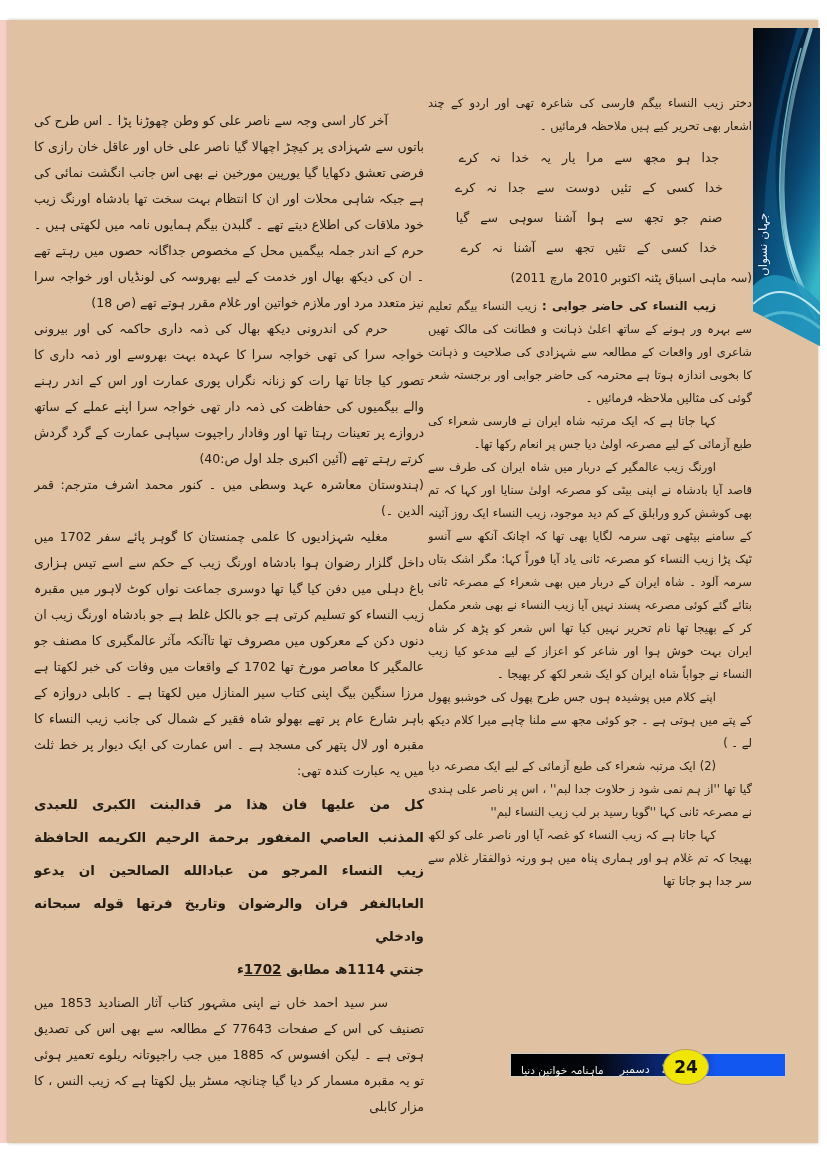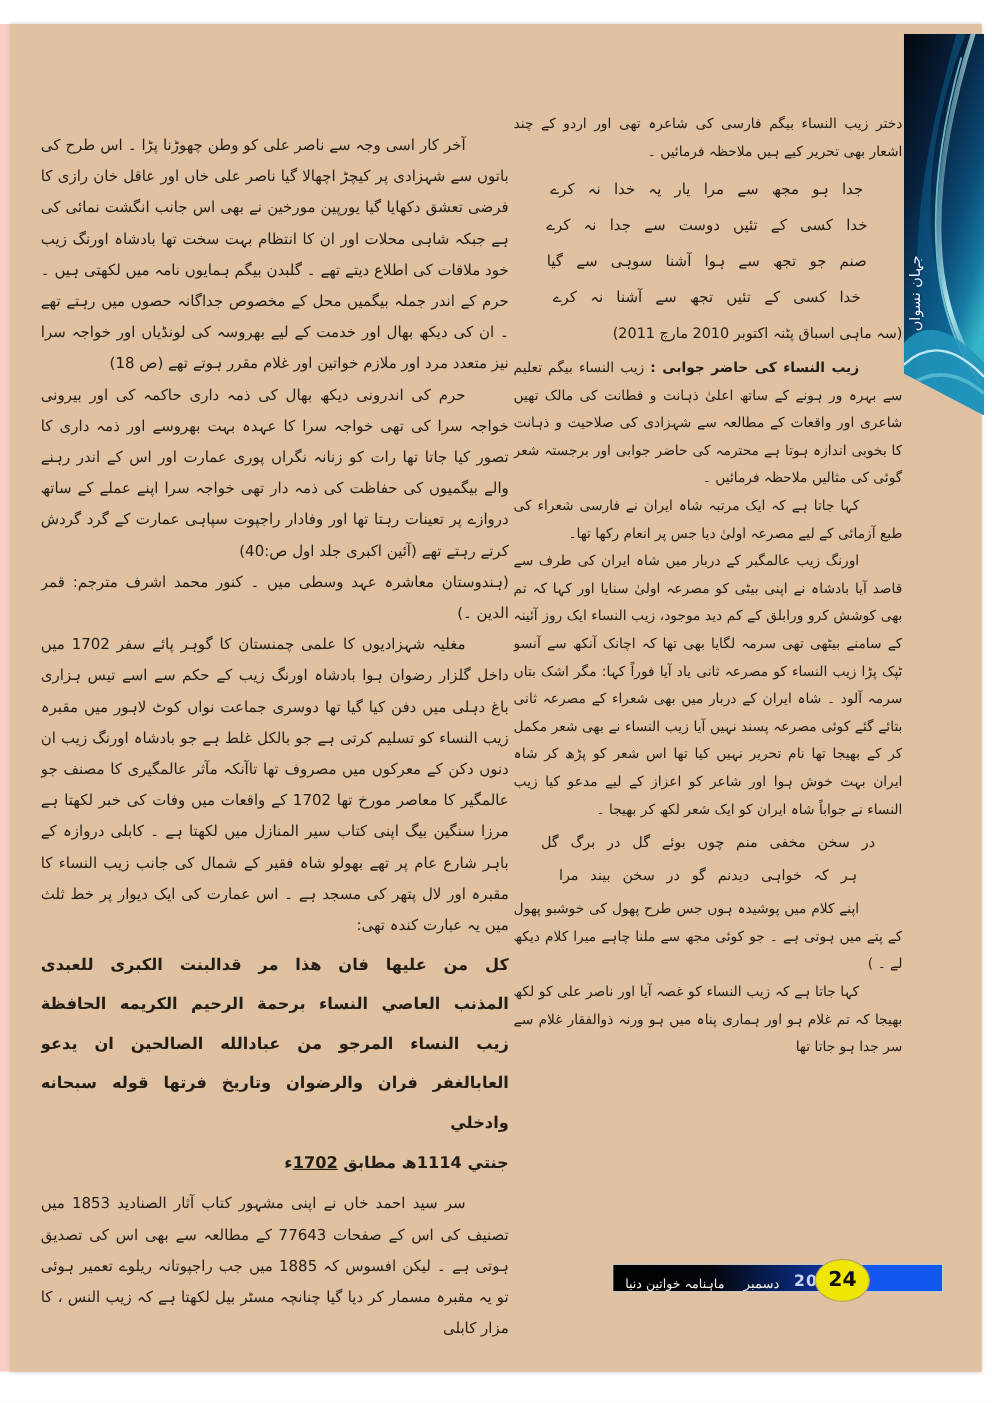--- a/index.html
+++ b/index.html
@@ -33,21 +33,21 @@
   .insc .iline{text-align:justify;text-align-last:justify;}
   .insc .iline-last{text-align:right;text-align-last:right;}
   .underline{text-decoration:underline;}
   
   .footer{position:absolute;left:502px;top:1033px;width:276px;height:24px;
           background:linear-gradient(90deg,#000000 0%,#04060c 30%,#0c2f8e 62%,#1257f0 75%,#1257f0 100%);
           border:1px solid #cfccc6;box-sizing:border-box;display:flex;align-items:flex-end;direction:ltr;}
   .footer .mag{color:#f5f3ea;font-size:10.5px;margin-left:10px;white-space:nowrap;}
   .footer .month{color:#efefe6;font-size:11px;margin-left:16px;}
   .footer .year{color:#c7d4ee;font-size:13px;font-weight:bold;letter-spacing:1px;margin-left:12px;}
-  .badge{position:absolute;left:168px;top:-5px;width:44px;height:34px;border-radius:50%;
+  .badge{position:absolute;left:152px;top:-5px;width:44px;height:34px;border-radius:50%;
          background:#f0e606;border:1px solid #b9a06a;display:flex;align-items:center;justify-content:center;
          color:#111;font-size:17px;font-weight:bold;}
 </style>
 </head>
 <body>
 
 <div class="edge-strip"></div>
 
 <div class="page">
 
@@ -83,37 +83,34 @@
     <div class="ghazal">
       <div class="vline">جدا ہو مجھ سے مرا یار یہ خدا نہ کرے</div>
       <div class="vline">خدا کسی کے تئیں دوست سے جدا نہ کرے</div>
       <div class="vline">صنم جو تجھ سے ہوا آشنا سوہی سے گیا</div>
       <div class="vline">خدا کسی کے تئیں تجھ سے آشنا نہ کرے</div>
     </div>
     <div class="src">(سہ ماہی اسباق پٹنہ اکتوبر 2010 مارچ 2011)</div>
     <p class="para ind"><span class="lead">زیب النساء کی حاضر جوابی :</span><span> زیب النساء بیگم تعلیم سے بہرہ ور ہونے کے ساتھ اعلیٰ ذہانت و فطانت کی مالک تھیں شاعری اور واقعات کے مطالعہ سے شہزادی کی صلاحیت و ذہانت کا بخوبی اندازہ ہوتا ہے محترمہ کی حاضر جوابی اور برجستہ شعر گوئی کی مثالیں ملاحظہ فرمائیں ۔</span></p>
     <p class="para ind">کہا جاتا ہے کہ ایک مرتبہ شاہ ایران نے فارسی شعراء کی طبع آزمائی کے لیے مصرعہ اولیٰ دیا جس پر انعام رکھا تھا۔</p>
     <p class="para ind">اورنگ زیب عالمگیر کے دربار میں شاہ ایران کی طرف سے قاصد آیا بادشاہ نے اپنی بیٹی کو مصرعہ اولیٰ سنایا اور کہا کہ تم بھی کوشش کرو ورابلق کے کم دید موجود، زیب النساء ایک روز آئینہ کے سامنے بیٹھی تھی سرمہ لگایا بھی تھا کہ اچانک آنکھ سے آنسو ٹپک پڑا زیب النساء کو مصرعہ ثانی یاد آیا فوراً کہا: مگر اشک بتاں سرمہ آلود ۔ شاہ ایران کے دربار میں بھی شعراء کے مصرعہ ثانی بتائے گئے کوئی مصرعہ پسند نہیں آیا زیب النساء نے بھی شعر مکمل کر کے بھیجا تھا نام تحریر نہیں کیا تھا اس شعر کو پڑھ کر شاہ ایران بہت خوش ہوا اور شاعر کو اعزاز کے لیے مدعو کیا زیب النساء نے جواباً شاہ ایران کو ایک شعر لکھ کر بھیجا ۔</p>
-    <div class="couplet">
-      <div class="cline">در سخن مخفی منم چوں بوئے گل در برگ گل</div>
-      <div class="cline">ہر کہ خواہی دیدنم گو در سخن بیند مرا</div>
-    </div>
     <p class="para ind">اپنے کلام میں پوشیدہ ہوں جس طرح پھول کی خوشبو پھول کے پتے میں ہوتی ہے ۔ جو کوئی مجھ سے ملنا چاہے میرا کلام دیکھ لے ۔ )</p>
+    <p class="para ind">(2) ایک مرتبہ شعراء کی طبع آزمائی کے لیے ایک مصرعہ دیا گیا تھا ''از ہم نمی شود ز حلاوت جدا لبم'' ، اس پر ناصر علی ہندی نے مصرعہ ثانی کہا ''گویا رسید بر لب زیب النساء لبم''</p>
     <p class="para ind">کہا جاتا ہے کہ زیب النساء کو غصہ آیا اور ناصر علی کو لکھ بھیجا کہ تم غلام ہو اور ہماری پناہ میں ہو ورنہ ذوالفقار غلام سے سر جدا ہو جاتا تھا</p>
 
   </div>
 
   <div class="col col-left">
     <p class="para ind">آخر کار اسی وجہ سے ناصر علی کو وطن چھوڑنا پڑا ۔ اس طرح کی باتوں سے شہزادی پر کیچڑ اچھالا گیا ناصر علی خاں اور عاقل خان رازی کا فرضی تعشق دکھایا گیا یورپین مورخین نے بھی اس جانب انگشت نمائی کی ہے جبکہ شاہی محلات اور ان کا انتظام بہت سخت تھا بادشاہ اورنگ زیب خود ملاقات کی اطلاع دیتے تھے ۔ گلبدن بیگم ہمایوں نامہ میں لکھتی ہیں ۔ حرم کے اندر جملہ بیگمیں محل کے مخصوص جداگانہ حصوں میں رہتے تھے ۔ ان کی دیکھ بھال اور خدمت کے لیے بھروسہ کی لونڈیاں اور خواجہ سرا نیز متعدد مرد اور ملازم خواتین اور غلام مقرر ہوتے تھے (ص 18)</p>
     <p class="para ind">حرم کی اندرونی دیکھ بھال کی ذمہ داری حاکمہ کی اور بیرونی خواجہ سرا کی تھی خواجہ سرا کا عہدہ بہت بھروسے اور ذمہ داری کا تصور کیا جاتا تھا رات کو زنانہ نگراں پوری عمارت اور اس کے اندر رہنے والے بیگمیوں کی حفاظت کی ذمہ دار تھی خواجہ سرا اپنے عملے کے ساتھ دروازے پر تعینات رہتا تھا اور وفادار راجپوت سپاہی عمارت کے گرد گردش کرتے رہتے تھے (آئین اکبری جلد اول ص:40)</p>
     <p class="para">(ہندوستان معاشرہ عہد وسطی میں ۔ کنور محمد اشرف مترجم: قمر الدین ۔)</p>
     <p class="para ind">مغلیہ شہزادیوں کا علمی چمنستان کا گوہر پائے سفر 1702 میں داخل گلزار رضوان ہوا بادشاہ اورنگ زیب کے حکم سے اسے تیس ہزاری باغ دہلی میں دفن کیا گیا تھا دوسری جماعت نواں کوٹ لاہور میں مقبرہ زیب النساء کو تسلیم کرتی ہے جو بالکل غلط ہے جو بادشاہ اورنگ زیب ان دنوں دکن کے معرکوں میں مصروف تھا تاآنکہ مآثر عالمگیری کا مصنف جو عالمگیر کا معاصر مورخ تھا 1702 کے واقعات میں وفات کی خبر لکھتا ہے مرزا سنگین بیگ اپنی کتاب سیر المنازل میں لکھتا ہے ۔ کابلی دروازہ کے باہر شارع عام پر تھے بھولو شاہ فقیر کے شمال کی جانب زیب النساء کا مقبرہ اور لال پتھر کی مسجد ہے ۔ اس عمارت کی ایک دیوار پر خط ثلث میں یہ عبارت کندہ تھی:</p>
     <div class="insc">
       <div class="iline">كل من عليها فان هذا مر قدالبنت الكبرى للعبدى</div>
-      <div class="iline">المذنب العاصي النساء برحمة الرحيم الكريمه الحافظة</div>
+      <div class="iline">المذنب العاصي المغفور برحمة الرحيم الكريمه الحافظة</div>
       <div class="iline">زيب النساء المرجو من عبادالله الصالحين ان يدعو</div>
       <div class="iline">العابالغفر فران والرضوان وتاريخ فرتها قوله سبحانه وادخلي</div>
       <div class="iline-last"><span>جنتي 1114ھ مطابق </span><span class="underline">1702</span><span>ء</span></div>
     </div>
     <p class="para ind">سر سید احمد خاں نے اپنی مشہور کتاب آثار الصنادید 1853 میں تصنیف کی اس کے صفحات 77643 کے مطالعہ سے بھی اس کی تصدیق ہوتی ہے ۔ لیکن افسوس کہ 1885 میں جب راجپوتانہ ریلوے تعمیر ہوئی تو یہ مقبرہ مسمار کر دیا گیا چنانچہ مسٹر بیل لکھتا ہے کہ زیب النس ، کا مزار کابلی</p>
   </div>
 
   <div class="footer">
     <span class="mag">ماہنامہ خواتین دنیا</span>
     <span class="month">دسمبر</span>

